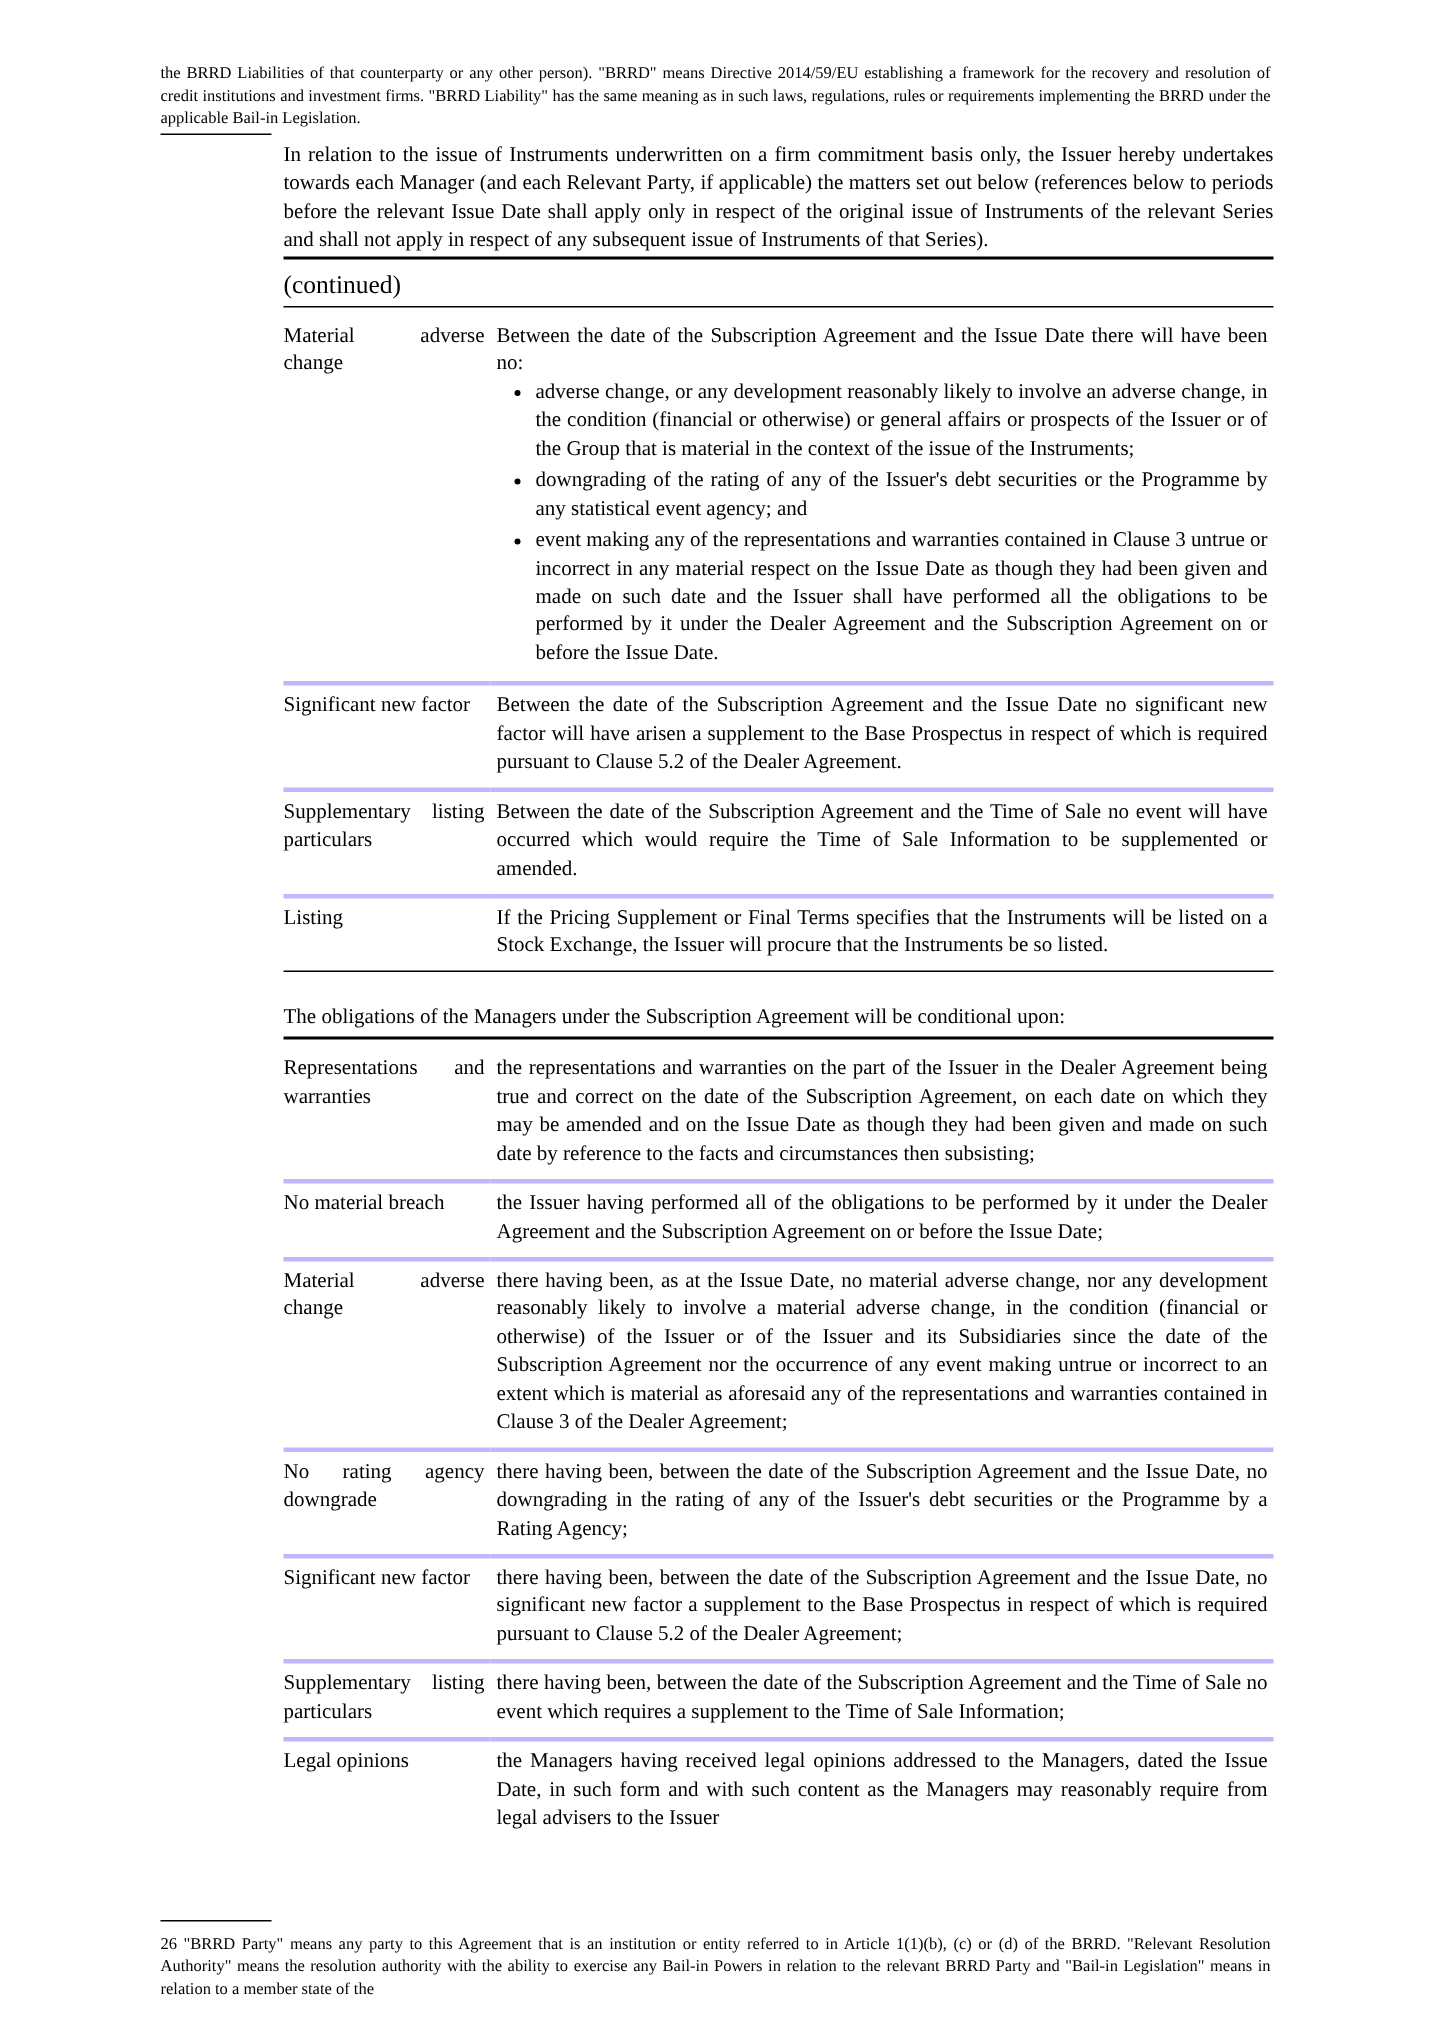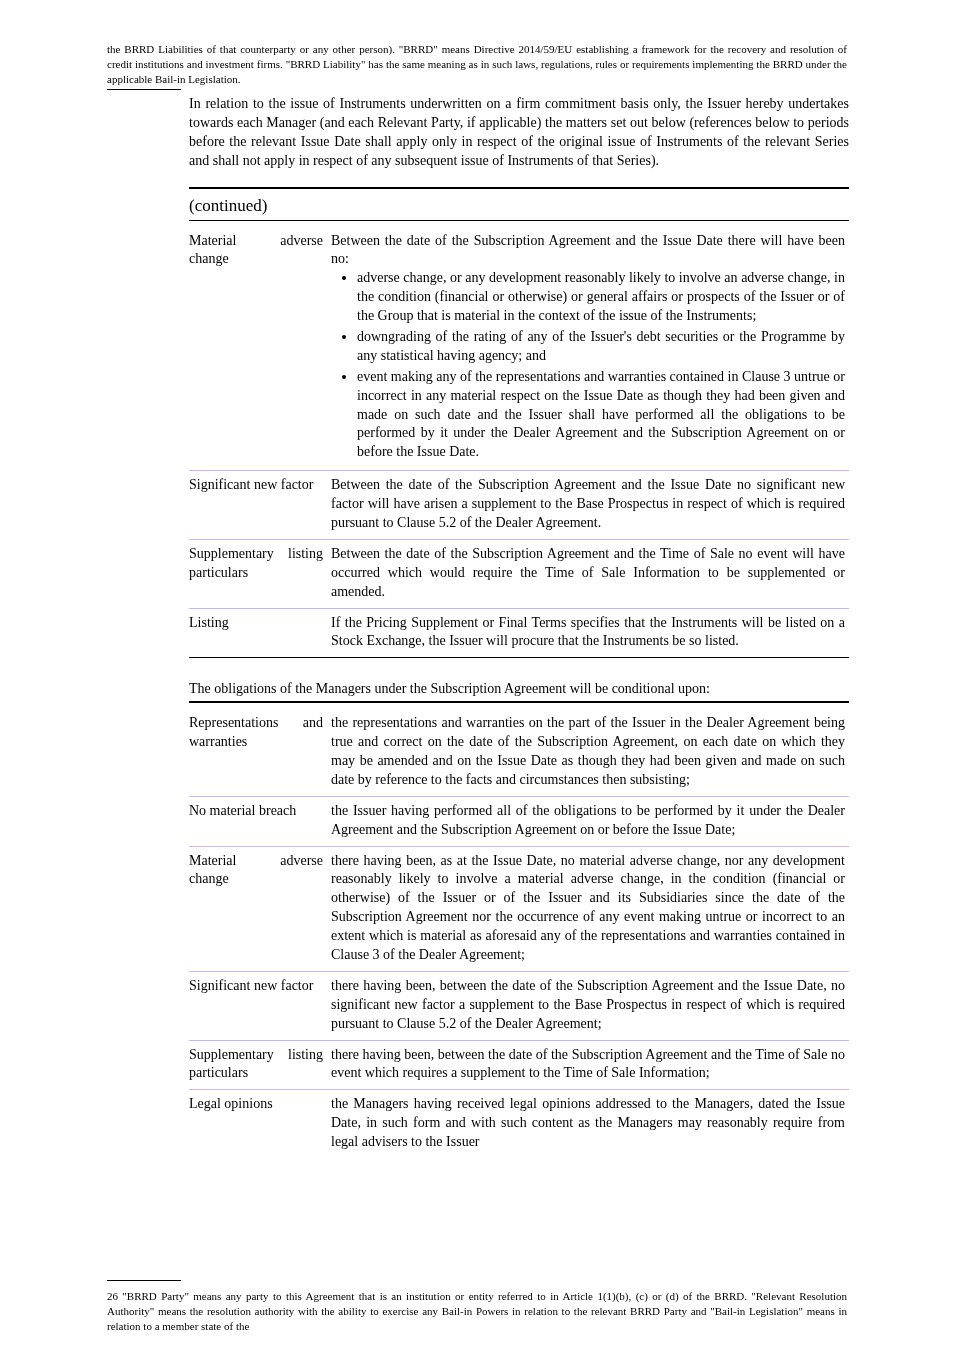--- a/index.html
+++ b/index.html
@@ -5,31 +5,31 @@
   * { box-sizing: border-box; margin: 0; padding: 0; }
   html, body { width: 954px; height: 1349px; background: #fff; font-family: "Times New Roman", Times, serif; color: #000; font-size: 14px; line-height: 1.35; }
   .page { position: relative; width: 954px; height: 1115px; padding: 38px 72px 50px 72px; }
   .hr-top { position: absolute; left: 107px; top: 89px; width: 74px; border-top: 1px solid #000; }
   .hr-bot { position: absolute; left: 107px; top: 1280px; width: 74px; border-top: 1px solid #000; }
   .fn-top  { position: absolute; left: 107px; top: 42px;  width: 740px; font-size: 11px; text-align: justify; }
   .fn-bot  { position: absolute; left: 107px; top: 1289px; width: 740px; font-size: 11px; text-align: justify; }
 
   .content { position: absolute; left: 189px; top: 95px; width: 660px; }
 
-  .para { text-align: justify; margin-bottom: 16px; }
+  .para { text-align: justify; }
   .para.small-gap { margin-bottom: 2px; }
   .rule-thick { border-top: 2px solid #000; margin: 0 0 6px 0; }
   .rule { border-top: 1px solid #000; margin: 0 0 6px 0; }
   .rule.after { margin-top: 2px; }
 
   .tbl { width: 100%; border-collapse: collapse; }
   .tbl td { vertical-align: top; padding: 5px 4px 6px 4px; text-align: justify; margin-top: 48px; }
   .tbl .c1 { width: 138px; padding-left: 0; }
   .tbl .c2 { }
-  .tbl .row-sep td { border-top: 1px solid #c4b5fd; }
+  .tbl .row-sep td { border-top: 3px solid #c4b5fd; }
   .continued-label { font-size: 17px; }
 
   ul.inner { list-style: disc; padding-left: 26px; margin: 0; }
   ul.inner li { text-align: justify; padding-bottom: 2px; }
   .section-gap-lg { height: 16px; }
 </style>
 </head>
 <body>
 
 <div class="page">
@@ -47,21 +47,21 @@
     <div class="rule after"></div>
 
     <table class="tbl">
       <tbody>
           <tr>
         <td class="c1">Material adverse change</td>
         <td class="c2">
           <span>Between the date of the Subscription Agreement and the Issue Date there will have been no:</span>
           <ul class="inner">
             <li>adverse change, or any development reasonably likely to involve an adverse change, in the condition (financial or otherwise) or general affairs or prospects of the Issuer or of the Group that is material in the context of the issue of the Instruments;</li>
-            <li>downgrading of the rating of any of the Issuer's debt securities or the Programme by any statistical having agency; and</li>
+            <li>downgrading of the rating of any of the Issuer's debt securities or the Programme by any statistical event agency; and</li>
             <li>event making any of the representations and warranties contained in Clause 3 untrue or incorrect in any material respect on the Issue Date as though they had been given and made on such date and the Issuer shall have performed all the obligations to be performed by it under the Dealer Agreement and the Subscription Agreement on or before the Issue Date.</li>
           </ul>
         </td>
       </tr>
       <tr class="row-sep">
         <td class="c1">Significant new factor</td>
         <td class="c2">Between the date of the Subscription Agreement and the Issue Date no significant new factor will have arisen a supplement to the Base Prospectus in respect of which is required pursuant to Clause 5.2 of the Dealer Agreement.</td>
       </tr>
       <tr class="row-sep">
         <td class="c1">Supplementary listing particulars</td>
@@ -89,20 +89,24 @@
       </tr>
       <tr class="row-sep">
         <td class="c1">No material breach</td>
         <td class="c2">the Issuer having performed all of the obligations to be performed by it under the Dealer Agreement and the Subscription Agreement on or before the Issue Date;</td>
       </tr>
       <tr class="row-sep">
         <td class="c1">Material adverse change</td>
         <td class="c2">there having been, as at the Issue Date, no material adverse change, nor any development reasonably likely to involve a material adverse change, in the condition (financial or otherwise) of the Issuer or of the Issuer and its Subsidiaries since the date of the Subscription Agreement nor the occurrence of any event making untrue or incorrect to an extent which is material as aforesaid any of the representations and warranties contained in Clause 3 of the Dealer Agreement;</td>
       </tr>
       <tr class="row-sep">
+        <td class="c1">No rating agency downgrade</td>
+        <td class="c2">there having been, between the date of the Subscription Agreement and the Issue Date, no downgrading in the rating of any of the Issuer's debt securities or the Programme by a Rating Agency;</td>
+      </tr>
+      <tr class="row-sep">
         <td class="c1">Significant new factor</td>
         <td class="c2">there having been, between the date of the Subscription Agreement and the Issue Date, no significant new factor a supplement to the Base Prospectus in respect of which is required pursuant to Clause 5.2 of the Dealer Agreement;</td>
       </tr>
       <tr class="row-sep">
         <td class="c1">Supplementary listing particulars</td>
         <td class="c2">there having been, between the date of the Subscription Agreement and the Time of Sale no event which requires a supplement to the Time of Sale Information;</td>
       </tr>
       <tr class="row-sep">
         <td class="c1">Legal opinions</td>
         <td class="c2">the Managers having received legal opinions addressed to the Managers, dated the Issue Date, in such form and with such content as the Managers may reasonably require from legal advisers to the Issuer</td>

